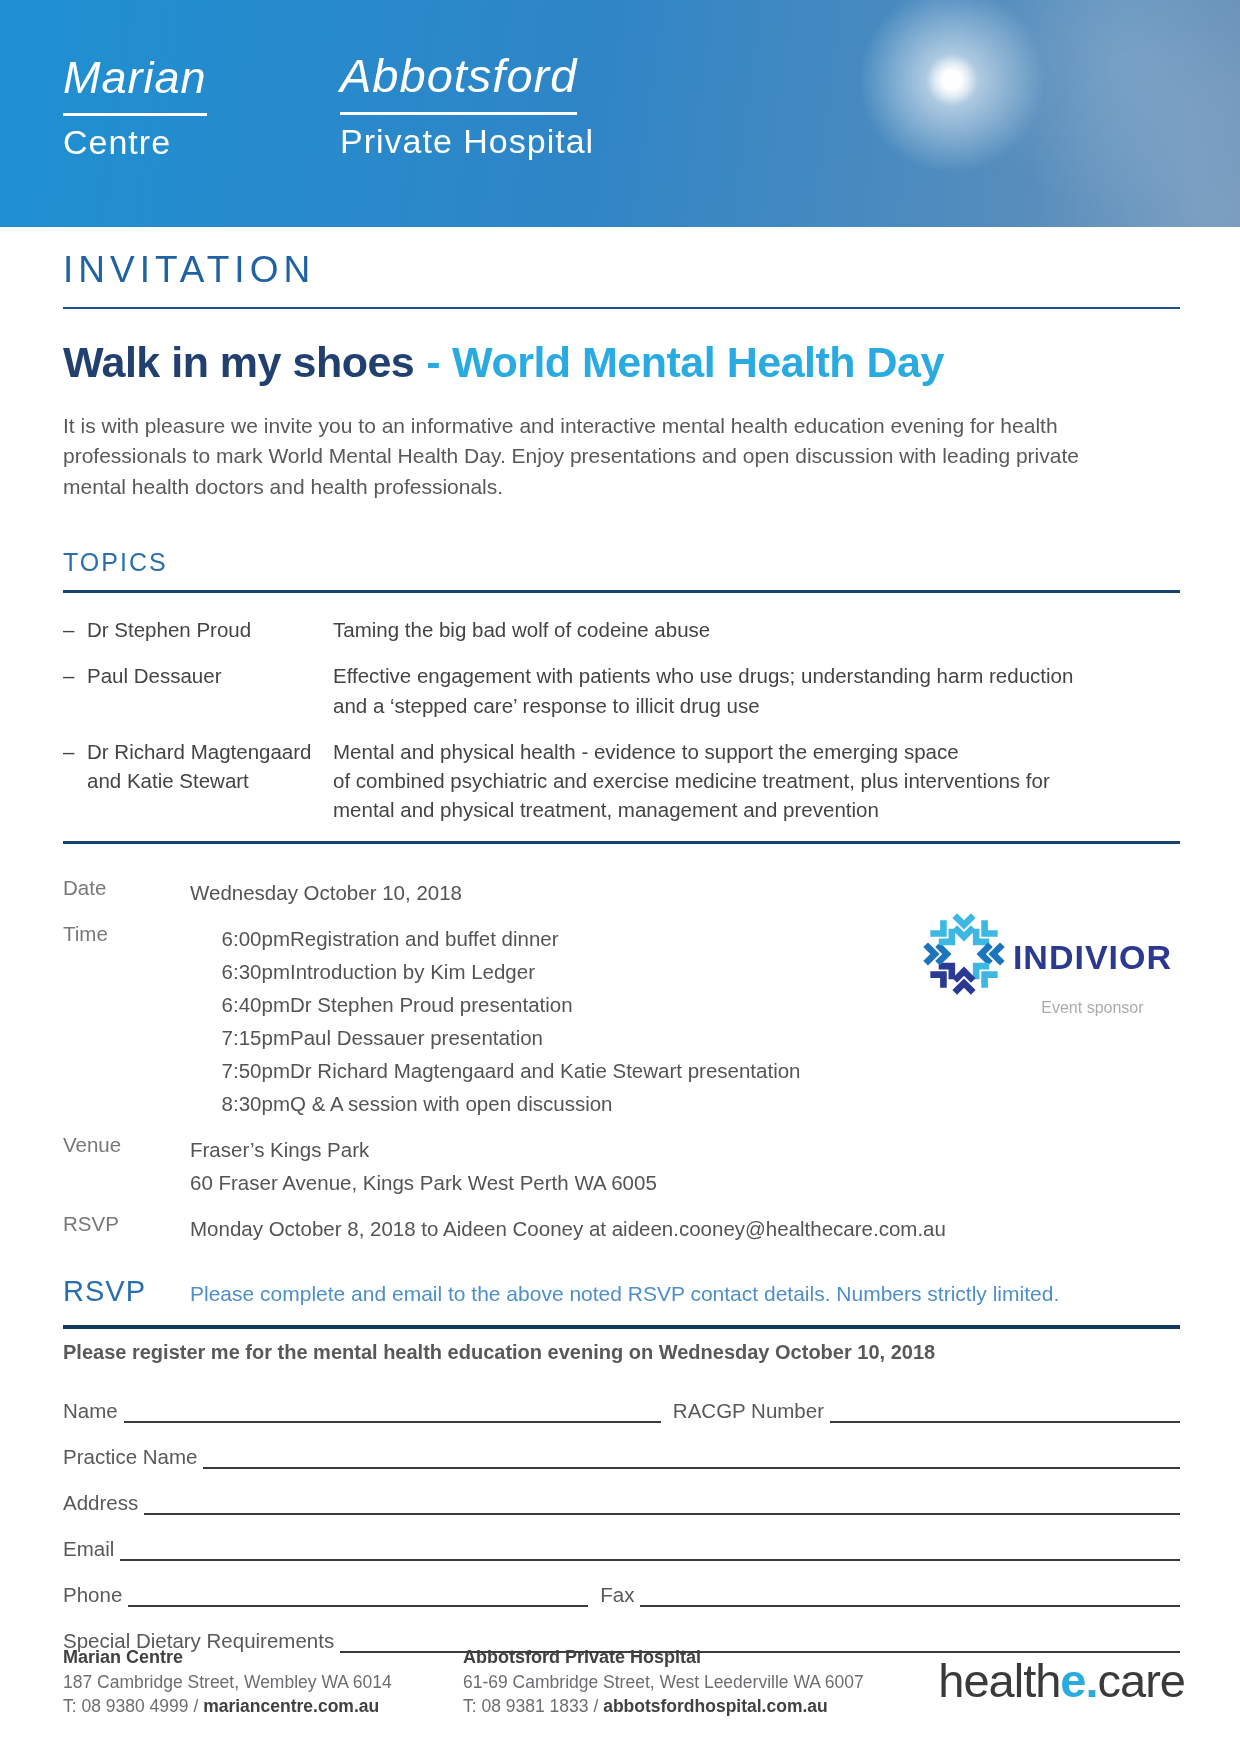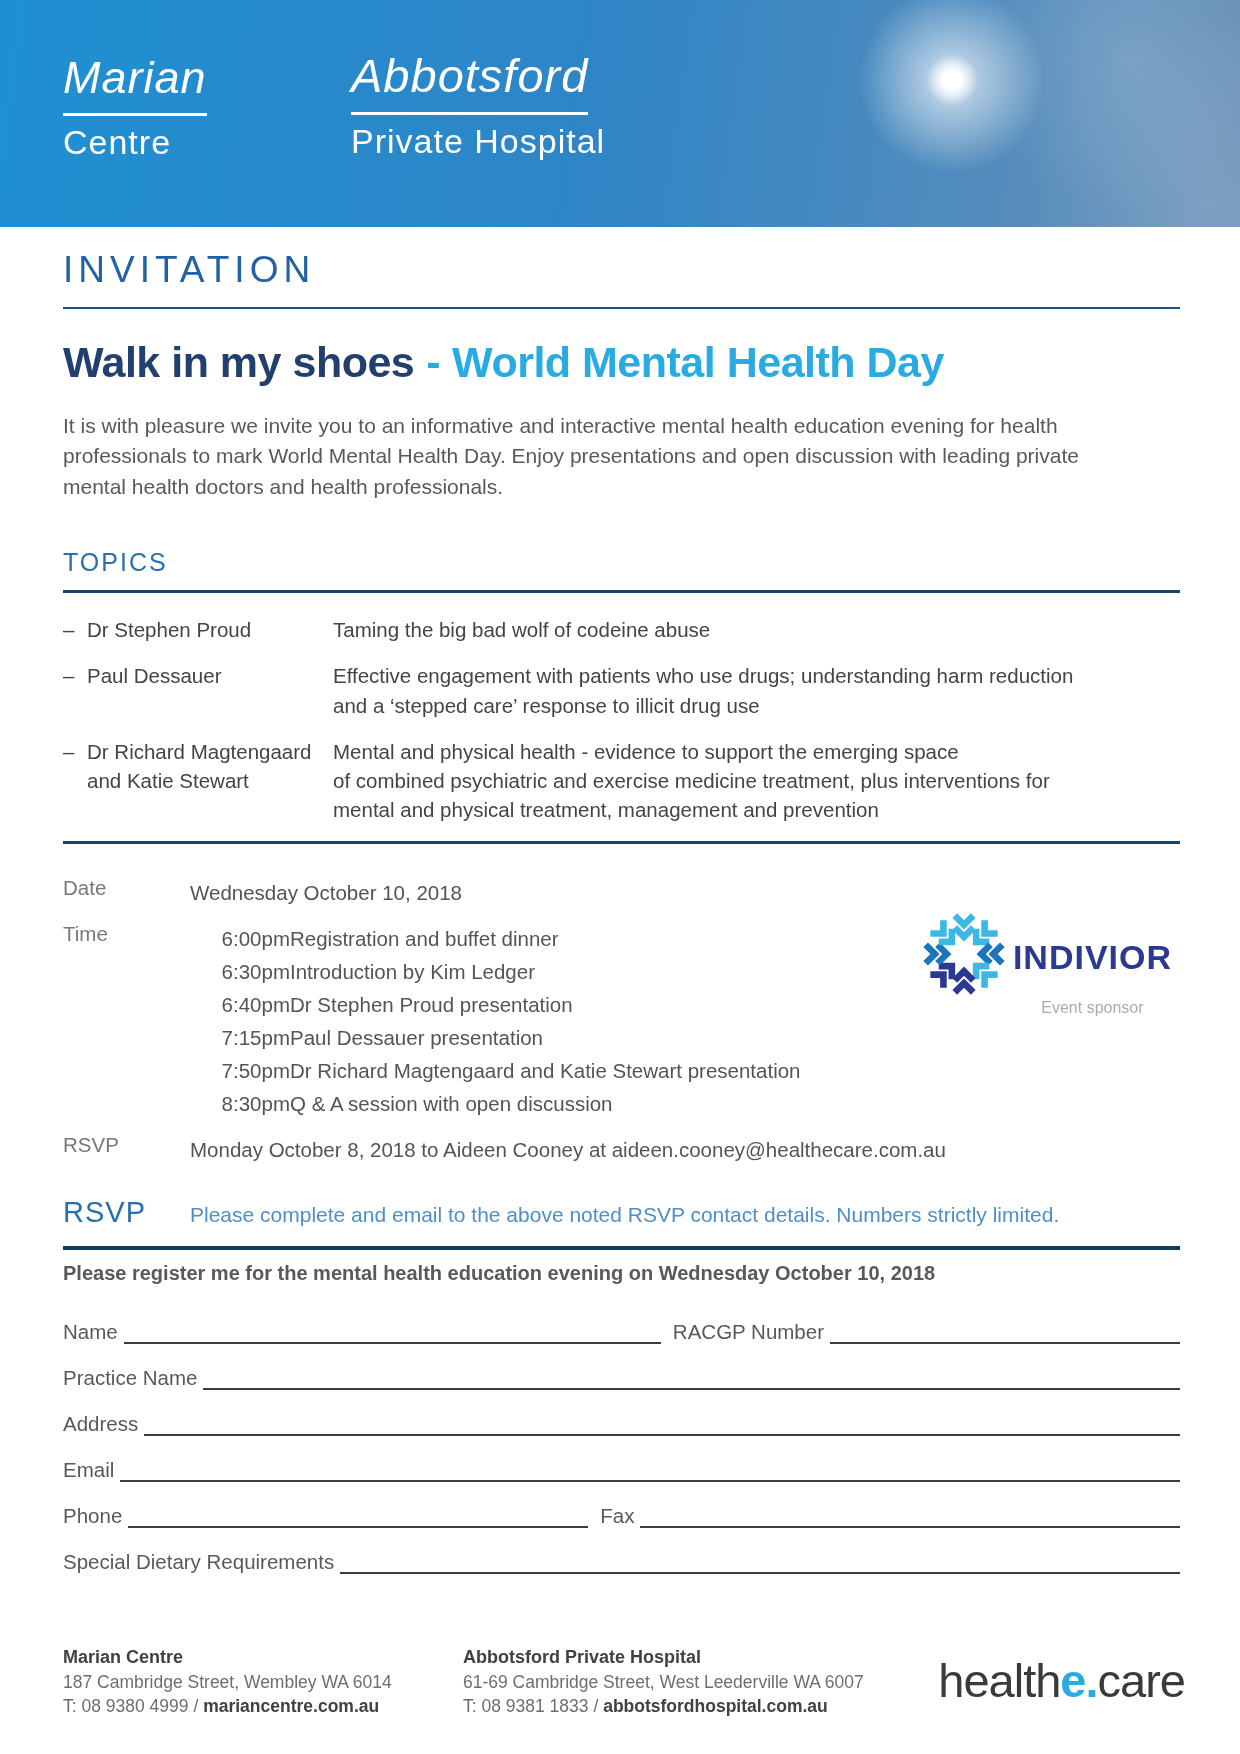--- a/index.html
+++ b/index.html
@@ -24,21 +24,21 @@
       radial-gradient(circle 220px at 1125px 55px, rgba(255,255,255,.16), rgba(255,255,255,0) 72%),
       radial-gradient(circle 250px at 1205px 205px, rgba(255,255,255,.14), rgba(255,255,255,0) 72%),
       linear-gradient(98deg, var(--header-blue-left) 0%, #2f85c6 48%, var(--header-blue-right) 100%);
   }
   .logo{position:absolute;color:#fff;}
   .logo .l1{font-weight:300;display:inline-block;border-bottom:3px solid #ffffff;padding-bottom:9px;letter-spacing:1px;font-style:italic;}
   .logo .l2{font-weight:300;margin-top:7px;letter-spacing:1px;}
   .logo-marian{left:63px;top:52px;}
   .logo-marian .l1{font-size:45px;}
   .logo-marian .l2{font-size:34px;}
-  .logo-abbotsford{left:351px;top:48px;}
+  .logo-abbotsford{left:340px;top:48px;}
   .logo-abbotsford .l1{font-size:47px;}
   .logo-abbotsford .l2{font-size:34px;}
 
   
   .content{padding:0 60px 0 63px;}
   .h-caps{font-weight:300;color:var(--heading_blue);}
   #invitation-heading{margin-top:22px;font-size:37px;letter-spacing:5px;color:#2062a3;}
   .rule{border:none;height:3px;background:var(--rule_navy);}
   .rule-invitation{height:2px;background:#1b4f85;margin-top:16px;}
   .title{margin-top:29px;font-size:43px;font-weight:700;letter-spacing:-0.5px;}
@@ -182,20 +182,25 @@
             <span class="sched-time">7:50pm</span>
             <span class="sched-act">Dr Richard Magtengaard and Katie Stewart presentation</span>
           </div>
           <div class="sched-row">
             <span class="sched-time">8:30pm</span>
             <span class="sched-act">Q &amp; A session with open discussion</span>
           </div>
         </div>
       </div>
 
+      <div class="d-row">
+        <span class="d-label">Venue</span>
+        <span class="d-value pre">Fraser’s Kings Park
+60 Fraser Avenue, Kings Park West Perth WA 6005</span>
+      </div>
 
       <div class="d-row">
         <span class="d-label">RSVP</span>
         <span class="d-value">Monday October 8, 2018 to Aideen Cooney at aideen.cooney@healthecare.com.au</span>
       </div>
 
       <div class="sponsor">
         <svg class="sponsor-mark" viewBox="-62 -62 124 130" xmlns="http://www.w3.org/2000/svg">
           <g fill="none" stroke-width="10">
             <g transform="rotate(0)">

